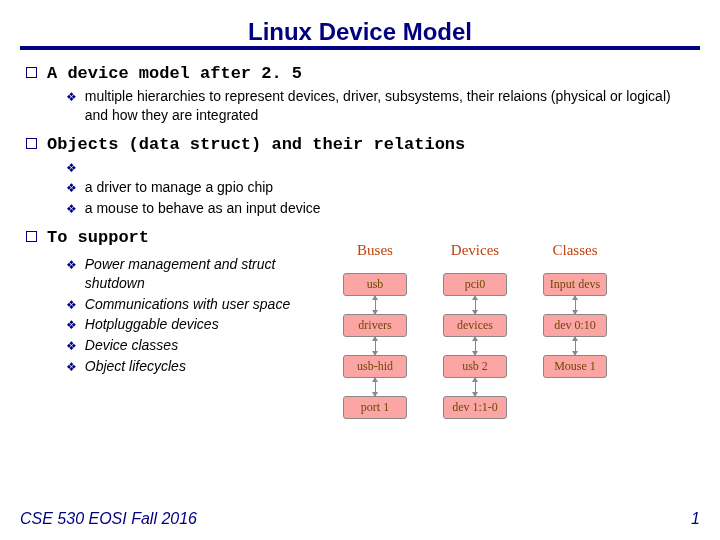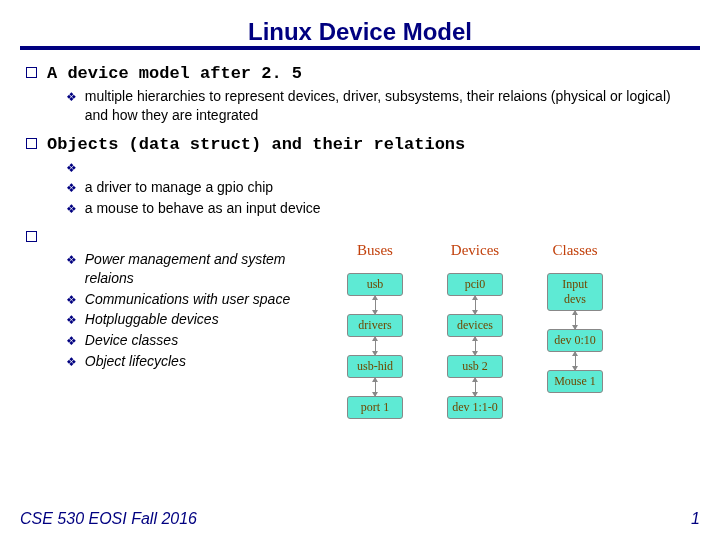--- a/index.html
+++ b/index.html
@@ -94,23 +94,23 @@
     margin-bottom: 14px;
     font-family: Georgia, serif;
   }
   .node {
     border: 1px solid #888;
     border-radius: 3px;
     font-size: 12px;
     color: #704800;
     text-align: center;
     padding: 3px 4px;
-    background: #5eead4;
+    background: #fca5a5;
     margin: 0 auto;
-    width: 56px;
+    width: 64px;
     font-family: Georgia, serif;
   }
   .arrow-v {
     width: 1px;
     background: #888;
     margin: 0 auto;
     position: relative;
   }
   .arrow-v::before, .arrow-v::after {
     content: "";
@@ -166,27 +166,28 @@
       <span class="di-text">a driver to manage a gpio chip</span>
     </div>
     <div class="di-item">
       <span class="di">❖</span>
       <span class="di-text">a mouse to behave as an input device</span>
     </div>
   </div>
 
   <div class="sq-item">
     <span class="sq"></span>
+    <span class="sq-text">To support</span>
   </div>
   <div class="lower">
     <div class="left">
       <div class="sub">
         <div class="di-item">
           <span class="di">❖</span>
-          <span class="di-text italic">Power management and system relaions</span>
+          <span class="di-text italic">Power management and struct shutdown</span>
         </div>
         <div class="di-item">
           <span class="di">❖</span>
           <span class="di-text italic">Communications with user space</span>
         </div>
         <div class="di-item">
           <span class="di">❖</span>
           <span class="di-text italic">Hotpluggable devices</span>
         </div>
         <div class="di-item">

